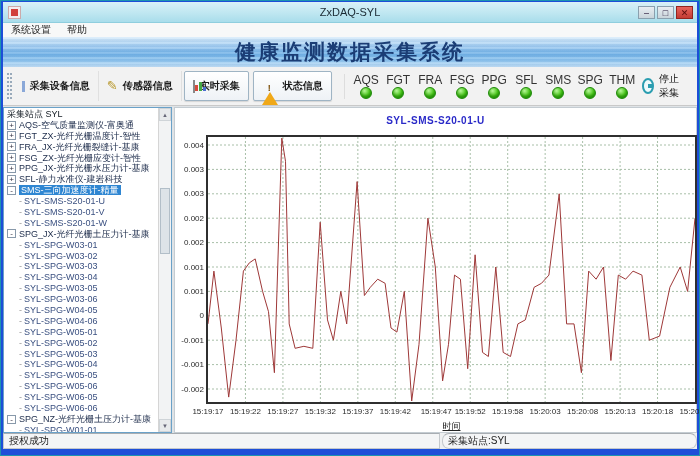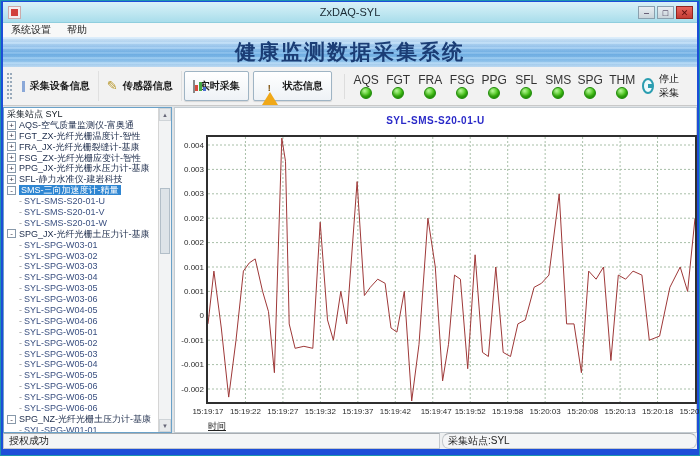--- a/index.html
+++ b/index.html
@@ -73,21 +73,21 @@
     text-align:center;font-size:6px;line-height:12px;color:#667;}
   .sarrow.up{top:0;} .sarrow.down{bottom:0;}
   .sthumb{position:absolute;left:1px;right:1px;top:80px;height:66px;background:#dde3e8;border:1px solid #b2bec8;}
   
   .chart-panel{position:absolute;left:171px;right:0;top:1px;bottom:0;background:#fff;border:1px solid #c4ccd2;}
   .chart-title{position:absolute;top:7px;left:0;right:0;text-align:center;font-size:10px;font-weight:bold;color:#2a2ac8;letter-spacing:.5px;}
   .plot{position:absolute;left:31px;top:27px;width:491px;height:269px;border:2px solid #2f2f2f;background:#fff;}
   .plot svg{display:block;}
   .ylab{position:absolute;left:0;width:29px;text-align:right;font-size:8px;color:#2a2a2a;}
   .xlab{position:absolute;width:38px;text-align:center;font-size:8px;color:#2a2a2a;top:299px;}
-  .xaxis-title{position:absolute;top:312px;left:33px;width:487px;font-size:9px;color:#222;text-decoration:underline;}
+  .xaxis-title{position:absolute;top:312px;left:33px;width:487px;text-align:center;font-size:9px;color:#222;text-decoration:underline;}
   
   .statusbar{position:absolute;left:2px;right:2px;bottom:6px;height:16px;background:#eef0f1;}
   .status-panel{position:absolute;top:0;bottom:0;background:#f4f5f6;border:1px solid #c4c8cc;border-top-color:#a8adb2;
     font-size:10px;line-height:14px;padding-left:5px;color:#222;white-space:nowrap;overflow:hidden;}
   .status-left{left:0;width:437px;}
   .status-right{left:439px;right:0;border-radius:7px;}
 </style>
 </head>
 <body>
 

